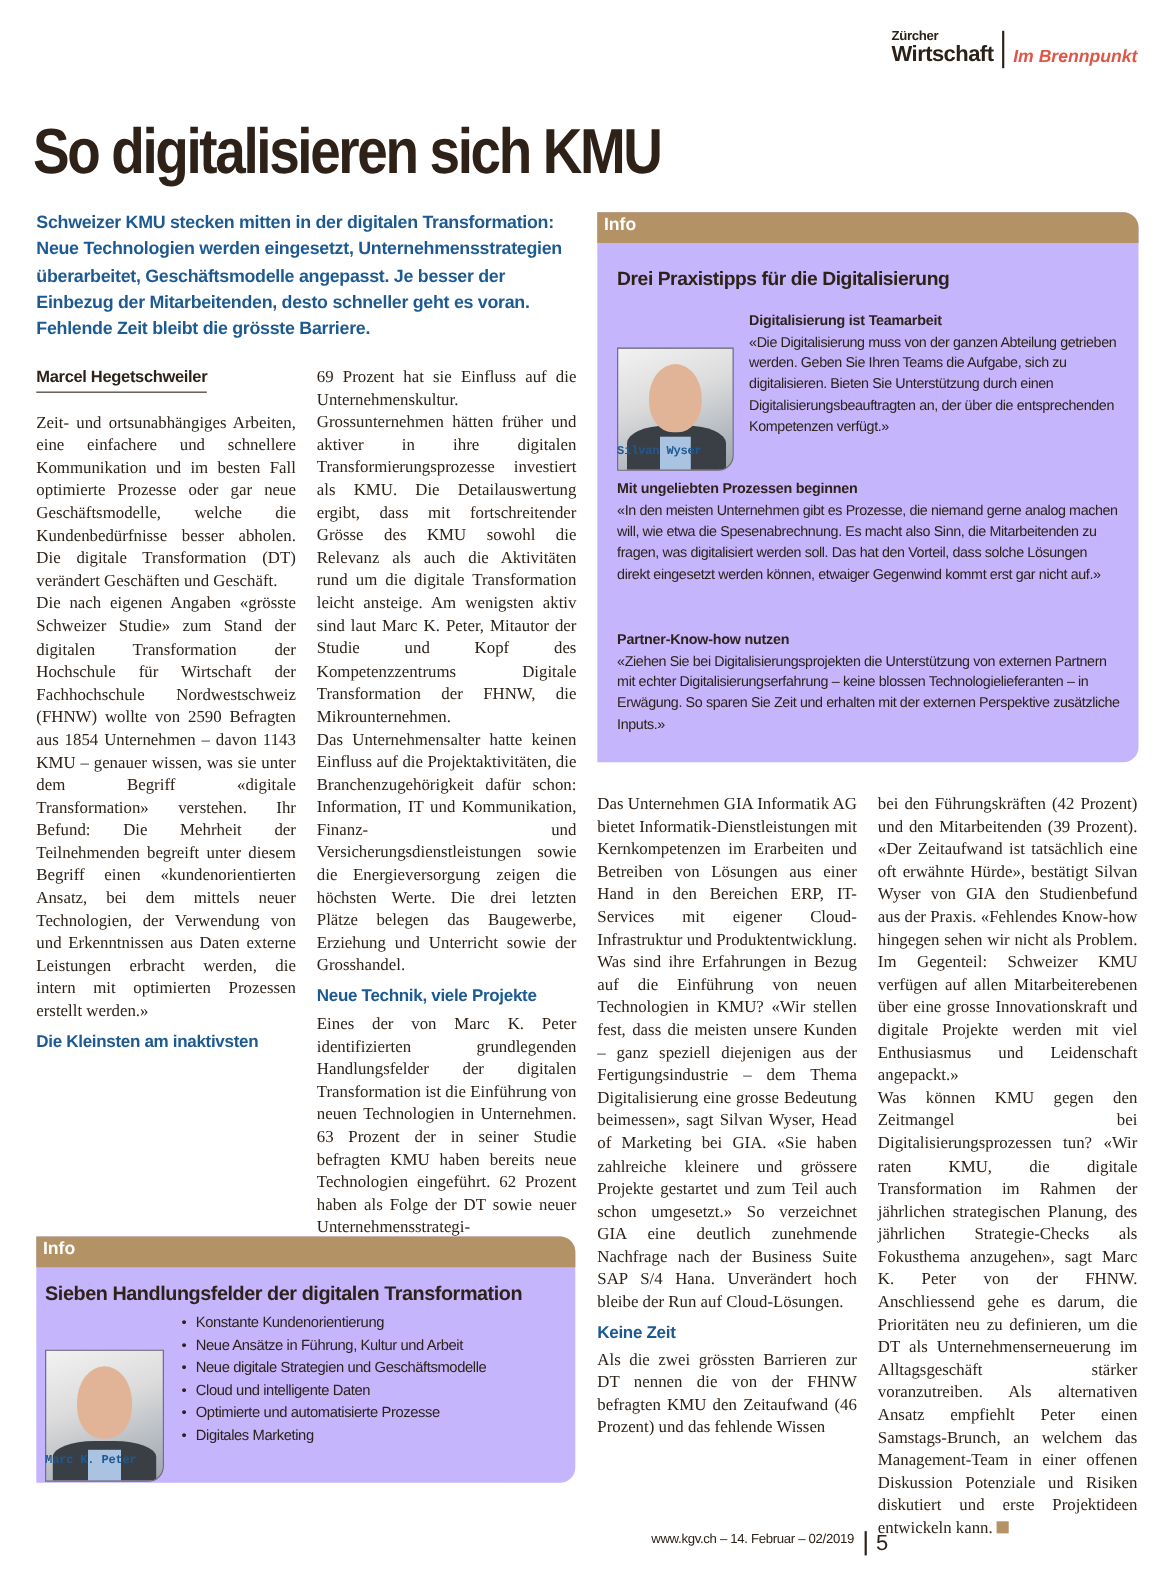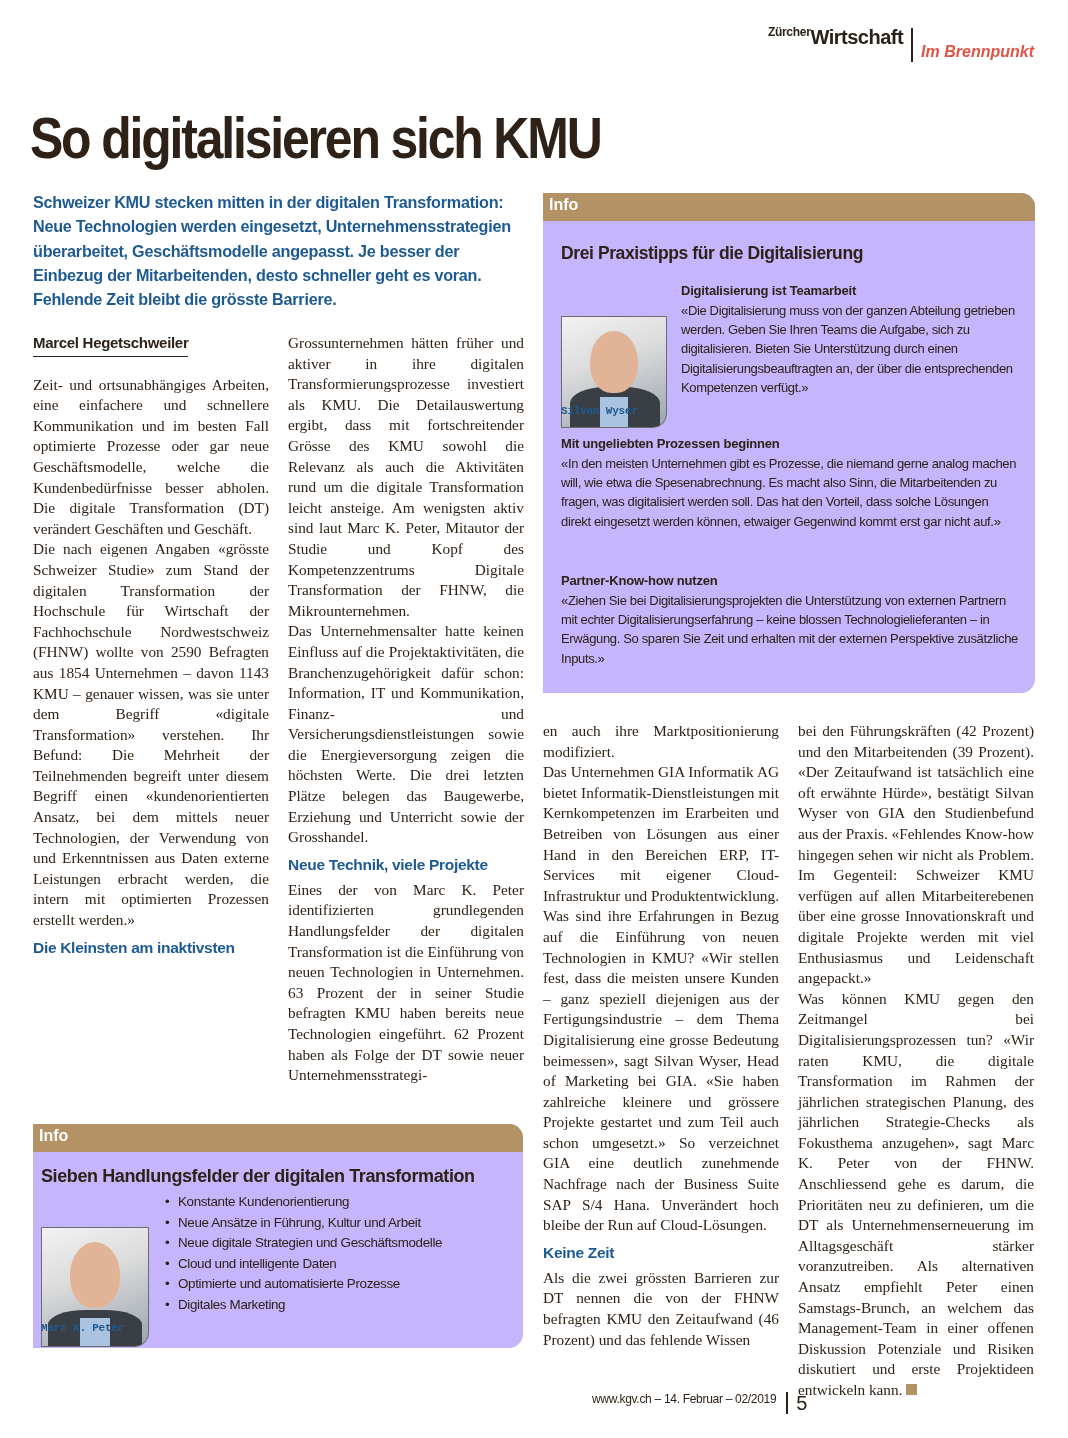--- a/index.html
+++ b/index.html
@@ -1,19 +1,19 @@
 <!DOCTYPE html>
 <html><head>
 <meta charset="utf-8">
 <style>
   html, body { margin:0; padding:0; background:#ffffff; }
   body { width:1068px; height:1438px; position:relative; overflow:hidden; color:#2e2218; }
   .abs { position:absolute; }
   .masthead { right:34px; top:26px; height:40px; display:flex; align-items:flex-start; }
-  .mh-left { display:flex; flex-direction:row; line-height:1; font-family:"Liberation Sans", sans-serif; color:#2b2118; font-weight:bold; }
+  .mh-left { display:flex; flex-direction:column; line-height:1; font-family:"Liberation Sans", sans-serif; color:#2b2118; font-weight:bold; }
   .mh-small { font-size:12px; letter-spacing:-0.3px; }
   .mh-big { font-size:20px; letter-spacing:-0.5px; margin-top:1px; }
   .mh-bar { width:2px; height:34px; background:#2b2118; margin:2px 8px 0 8px; }
   .mh-right { font-family:"Liberation Sans", sans-serif; font-style:italic; font-weight:bold; font-size:16px; color:#e05547; margin-top:17px; }
 
   .title { left:30px; top:104px; font-family:"Liberation Sans", sans-serif; font-weight:bold; font-size:58px; letter-spacing:-2.5px; color:#2e2118; transform:scaleX(0.86); transform-origin:left top; white-space:nowrap; }
 
   .lead { left:33px; top:190px; width:500px; font-family:"Liberation Sans", sans-serif; font-weight:bold; font-size:16.2px; line-height:24.3px; color:#1e5a92; letter-spacing:-0.25px; }
 
   .col { font-family:"Liberation Serif", serif; font-size:15.3px; line-height:20.6px; color:#2e2218; text-align:justify; hyphens:auto; }
@@ -54,20 +54,21 @@
 <div class="abs lead">Schweizer KMU stecken mitten in der digitalen Transformation: Neue Technologien werden eingesetzt, Unternehmensstrategien überarbeitet, Geschäftsmodelle angepasst. Je besser der Einbezug der Mitarbeitenden, desto schneller geht es voran. Fehlende Zeit bleibt die grösste Barriere.</div>
 
 <div class="abs col" style="left:33px; top:333px; width:236px;">
   <div class="author">Marcel Hegetschweiler</div>
   <p>Zeit- und ortsunabhängiges Arbeiten, eine einfachere und schnellere Kommunikation und im besten Fall optimierte Prozesse oder gar neue Geschäftsmodelle, welche die Kundenbedürfnisse besser abholen. Die digitale Transformation (DT) verändert Geschäften und Geschäft.</p>
   <p>Die nach eigenen Angaben «grösste Schweizer Studie» zum Stand der digitalen Transformation der Hochschule für Wirtschaft der Fachhochschule Nordwestschweiz (FHNW) wollte von 2590 Befragten aus 1854 Unternehmen – davon 1143 KMU – genauer wissen, was sie unter dem Begriff «digitale Transformation» verstehen. Ihr Befund: Die Mehrheit der Teilnehmenden begreift unter diesem Begriff einen «kundenorientierten Ansatz, bei dem mittels neuer Technologien, der Verwendung von und Erkenntnissen aus Daten externe Leistungen erbracht werden, die intern mit optimierten Prozessen erstellt werden.»</p>
   <div class="subhead">Die Kleinsten am inaktivsten</div>
 </div>
 
 <div class="abs col" style="left:288px; top:333px; width:236px;">
+  <p>69 Prozent hat sie Einfluss auf die Unternehmenskultur.</p>
   <p>Grossunternehmen hätten früher und aktiver in ihre digitalen Transformierungsprozesse investiert als KMU. Die Detailauswertung ergibt, dass mit fortschreitender Grösse des KMU sowohl die Relevanz als auch die Aktivitäten rund um die digitale Transformation leicht ansteige. Am wenigsten aktiv sind laut Marc K. Peter, Mitautor der Studie und Kopf des Kompetenzzentrums Digitale Transformation der FHNW, die Mikrounternehmen.</p>
   <p>Das Unternehmensalter hatte keinen Einfluss auf die Projektaktivitäten, die Branchenzugehörigkeit dafür schon: Information, IT und Kommunikation, Finanz- und Versicherungsdienstleistungen sowie die Energieversorgung zeigen die höchsten Werte. Die drei letzten Plätze belegen das Baugewerbe, Erziehung und Unterricht sowie der Grosshandel.</p>
   <div class="subhead">Neue Technik, viele Projekte</div>
   <p>Eines der von Marc K. Peter identifizierten grundlegenden Handlungsfelder der digitalen Transformation ist die Einführung von neuen Technologien in Unternehmen. 63 Prozent der in seiner Studie befragten KMU haben bereits neue Technologien eingeführt. 62 Prozent haben als Folge der DT sowie neuer Unternehmensstrategi-</p>
 </div>
 
 <div class="abs infobox" style="left:543px; top:193px; width:492px; height:500px;">
   <div class="info-hdr">Info</div>
   <div class="abs box-title" style="left:18px; top:50px; font-size:17.5px;">Drei Praxistipps für die Digitalisierung</div>
   <div class="abs photo" style="left:18px; top:95px; width:104px; height:110px;">
@@ -84,21 +85,20 @@
     <div class="tip-h">Mit ungeliebten Prozessen beginnen</div>
     <div class="tip-t">«In den meisten Unternehmen gibt es Prozesse, die niemand gerne analog machen will, wie etwa die Spesenabrechnung. Es macht also Sinn, die Mitarbeitenden zu fragen, was digitalisiert werden soll. Das hat den Vorteil, dass solche Lösungen direkt eingesetzt werden können, etwaiger Gegenwind kommt erst gar nicht auf.»</div>
   </div>
   <div class="abs" style="left:18px; top:380px; width:460px;">
     <div class="tip-h">Partner-Know-how nutzen</div>
     <div class="tip-t">«Ziehen Sie bei Digitalisierungsprojekten die Unterstützung von externen Partnern mit echter Digitalisierungserfahrung – keine blossen Technologielieferanten – in Erwägung. So sparen Sie Zeit und erhalten mit der externen Perspektive zusätzliche Inputs.»</div>
   </div>
 </div>
 
 <div class="abs col" style="left:543px; top:721px; width:236px;">
-  <p>en auch ihre Marktpositionierung modifiziert.</p>
   <p>Das Unternehmen GIA Informatik AG bietet Informatik-Dienstleistungen mit Kernkompetenzen im Erarbeiten und Betreiben von Lösungen aus einer Hand in den Bereichen ERP, IT-Services mit eigener Cloud-Infrastruktur und Produktentwicklung. Was sind ihre Erfahrungen in Bezug auf die Einführung von neuen Technologien in KMU? «Wir stellen fest, dass die meisten unsere Kunden – ganz speziell diejenigen aus der Fertigungsindustrie – dem Thema Digitalisierung eine grosse Bedeutung beimessen», sagt Silvan Wyser, Head of Marketing bei GIA. «Sie haben zahlreiche kleinere und grössere Projekte gestartet und zum Teil auch schon umgesetzt.» So verzeichnet GIA eine deutlich zunehmende Nachfrage nach der Business Suite SAP S/4 Hana. Unverändert hoch bleibe der Run auf Cloud-Lösungen.</p>
   <div class="subhead">Keine Zeit</div>
   <p>Als die zwei grössten Barrieren zur DT nennen die von der FHNW befragten KMU den Zeitaufwand (46 Prozent) und das fehlende Wissen</p>
 </div>
 
 <div class="abs col" style="left:798px; top:721px; width:236px;">
   <p>bei den Führungskräften (42 Prozent) und den Mitarbeitenden (39 Prozent). «Der Zeitaufwand ist tatsächlich eine oft erwähnte Hürde», bestätigt Silvan Wyser von GIA den Studienbefund aus der Praxis. «Fehlendes Know-how hingegen sehen wir nicht als Problem. Im Gegenteil: Schweizer KMU verfügen auf allen Mitarbeiterebenen über eine grosse Innovationskraft und digitale Projekte werden mit viel Enthusiasmus und Leidenschaft angepackt.»</p>
   <p><span>Was können KMU gegen den Zeitmangel bei Digitalisierungsprozessen tun? «Wir raten KMU, die digitale Transformation im Rahmen der jährlichen strategischen Planung, des jährlichen Strategie-Checks als Fokusthema anzugehen», sagt Marc K. Peter von der FHNW. Anschliessend gehe es darum, die Prioritäten neu zu definieren, um die DT als Unternehmenserneuerung im Alltagsgeschäft stärker voranzutreiben. Als alternativen Ansatz empfiehlt Peter einen Samstags-Brunch, an welchem das Management-Team in einer offenen Diskussion Potenziale und Risiken diskutiert und erste Projektideen entwickeln kann.</span> <span class="endmark"></span></p>
 </div>
 

